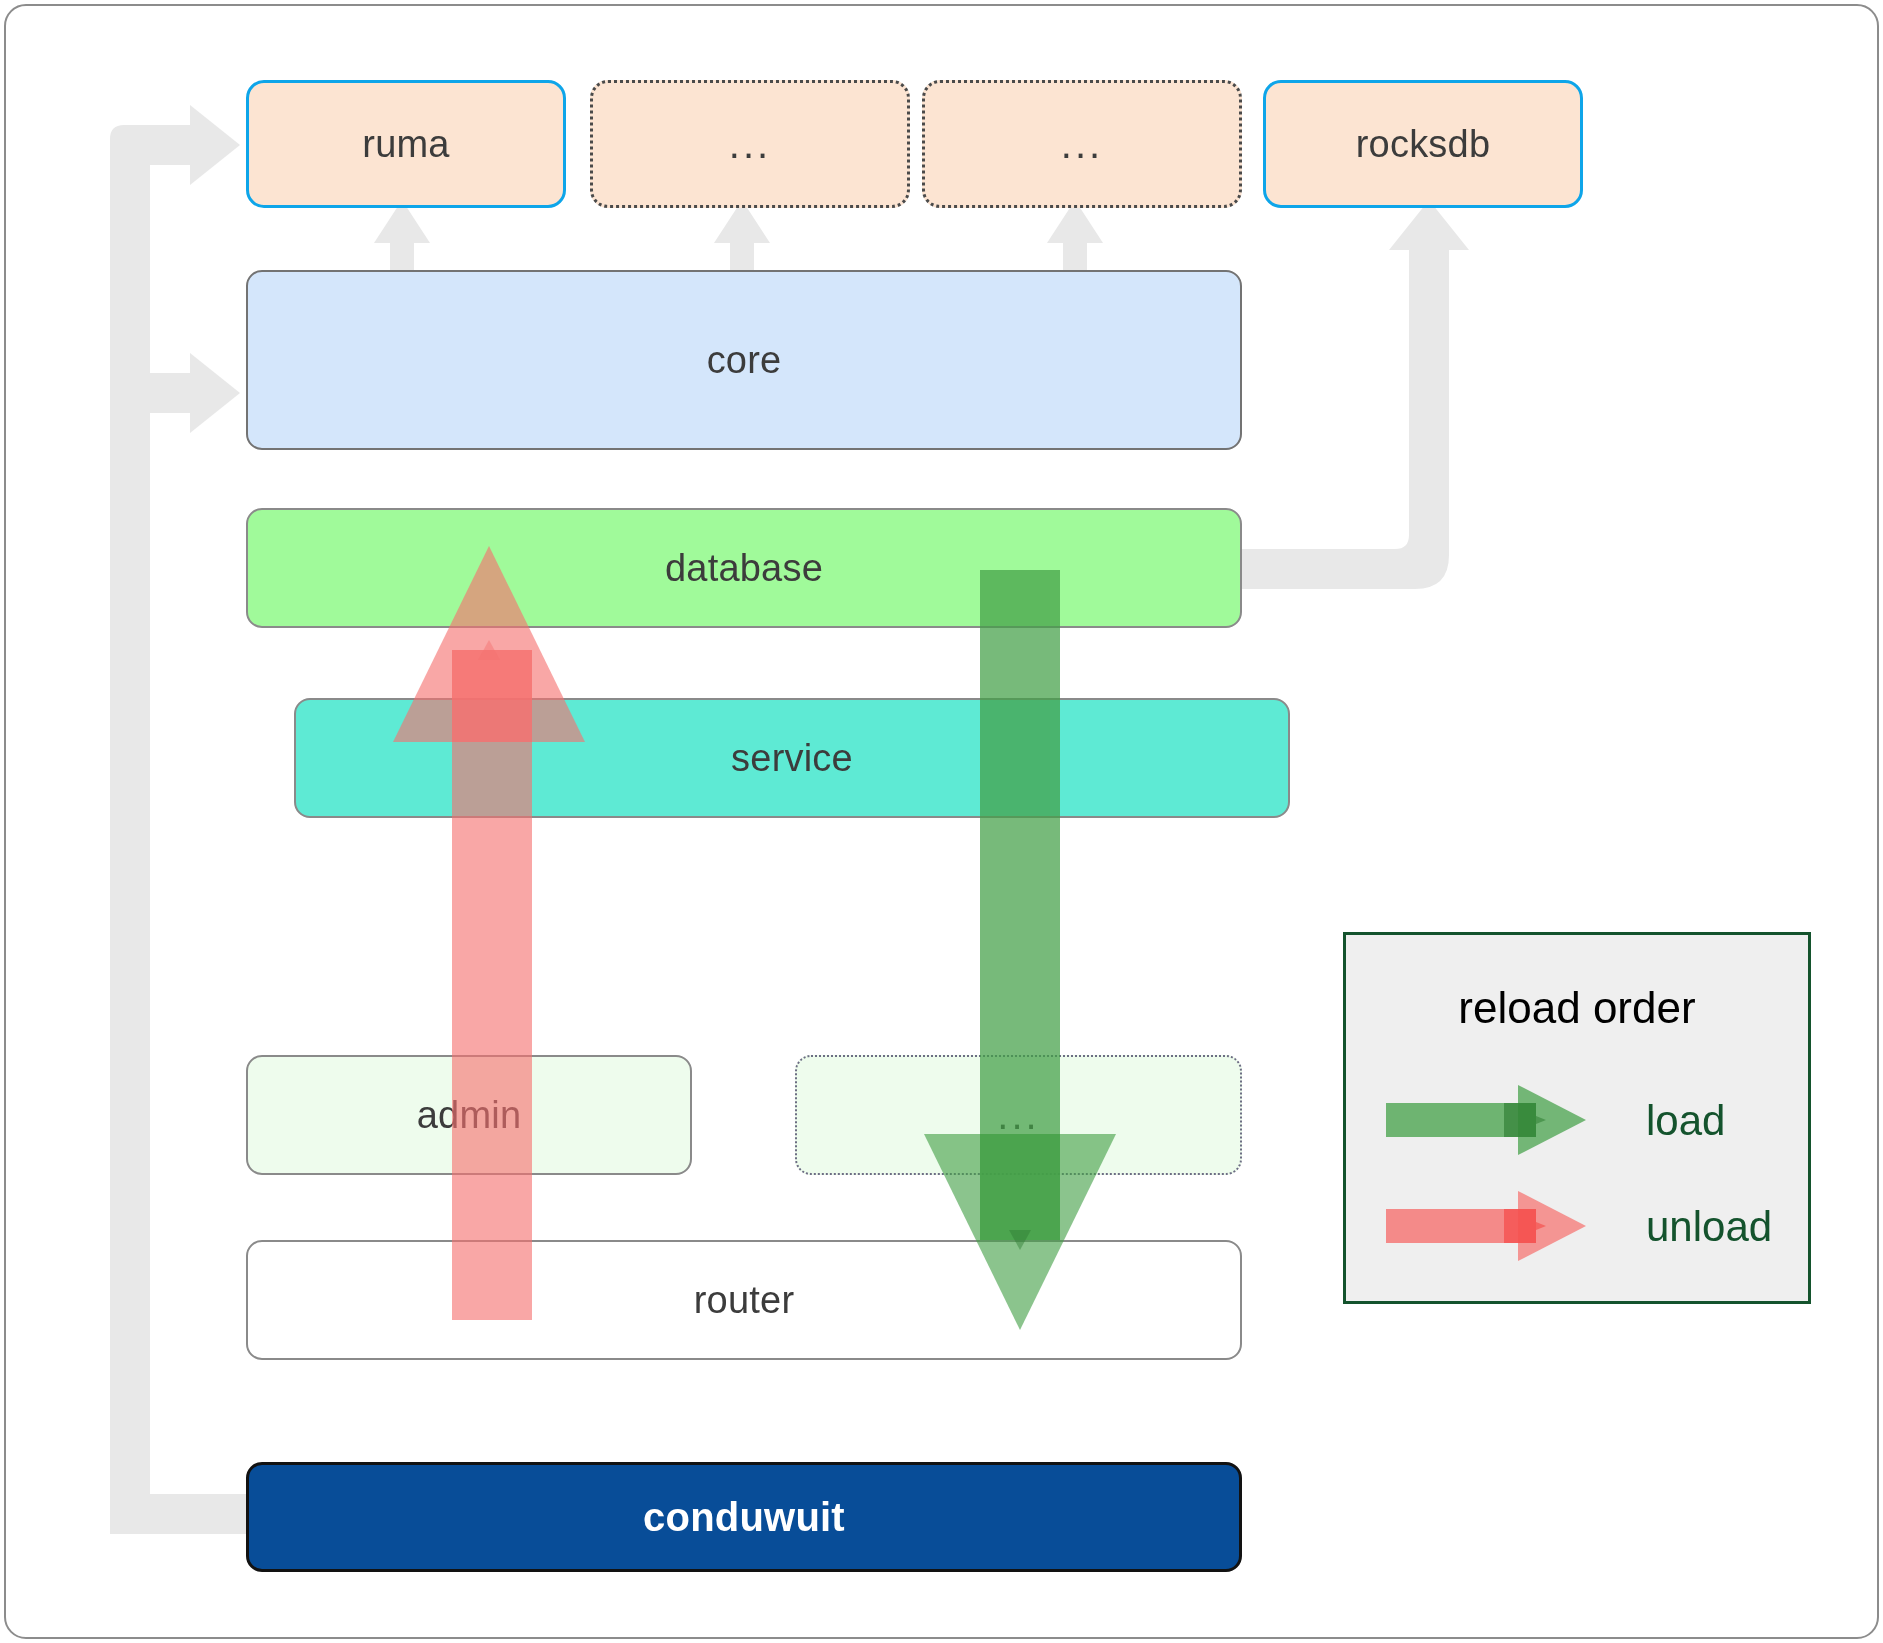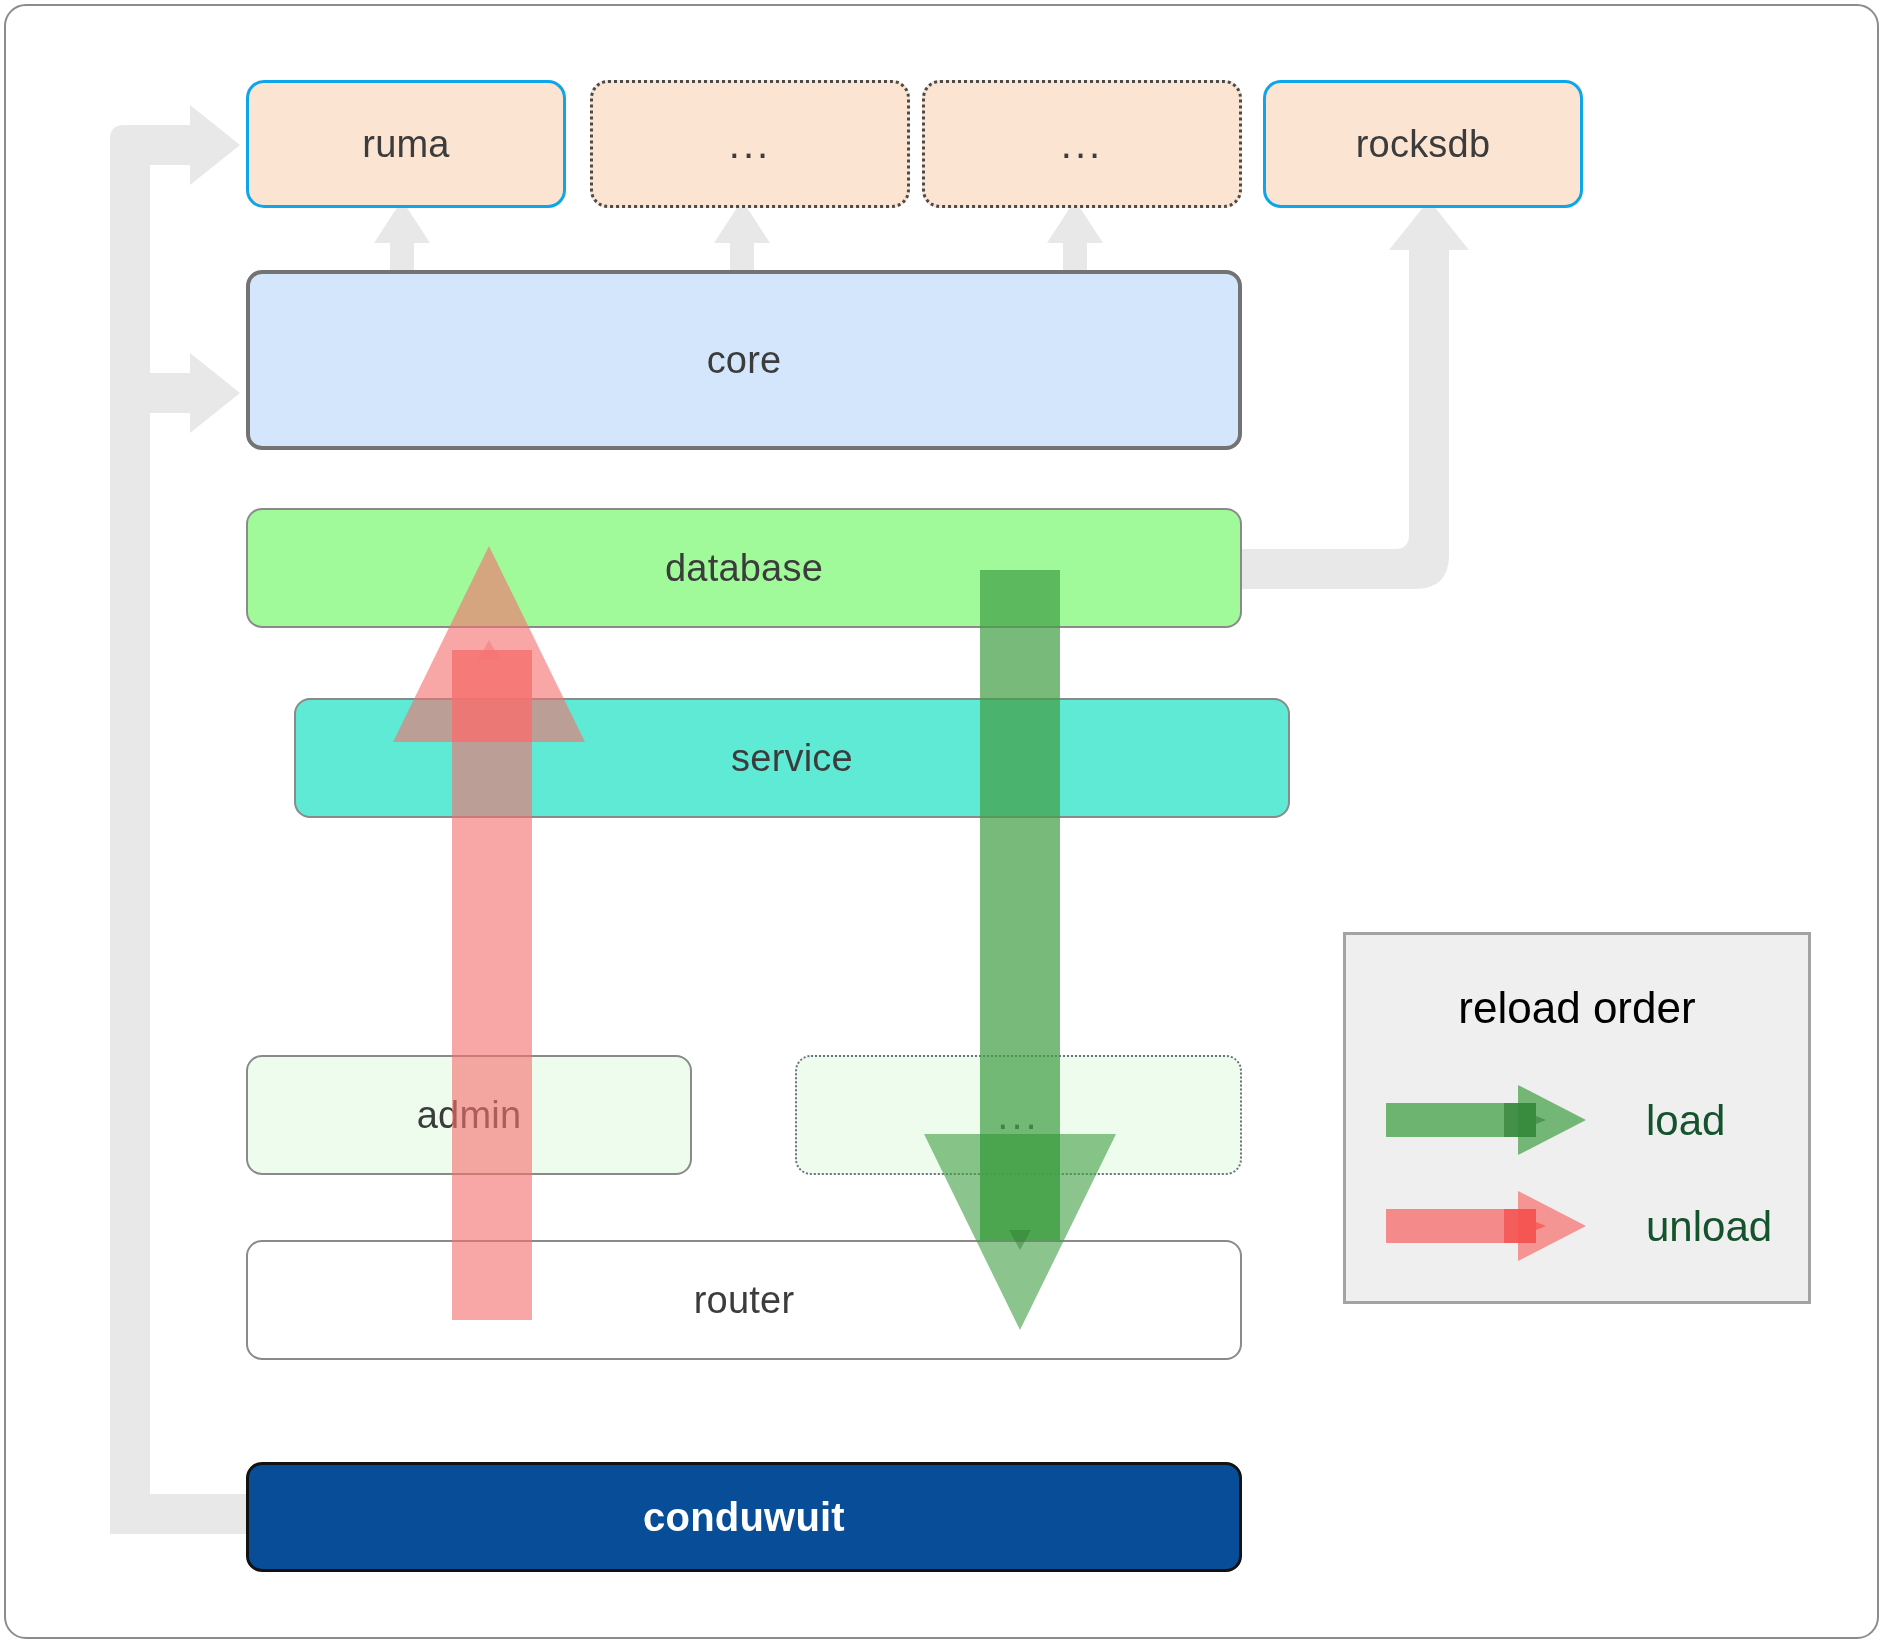--- a/index.html
+++ b/index.html
@@ -46,21 +46,21 @@
     background: #fce4d2;
     border: 3px solid #0ea5e9;
     border-radius: 18px;
   }
   .node.dep.dashed {
     border: 3px dotted #4a4a4a;
   }
 
   .node.core {
     background: #d4e6fb;
-    border: 4px solid #737373;
+    border: 2px solid #737373;
     border-radius: 16px;
   }
 
   .node.layer {
     border: 2px solid #8a8a8a;
     border-radius: 16px;
   }
   .node.layer.dashed {
     border: 2px dotted #6d6d84;
   }
@@ -94,21 +94,21 @@
   .svg-layer.above { z-index: 6; }
 
   .node { z-index: 3; }
   .node.layer { z-index: 3; }
 
   
   .legend {
     position: absolute;
     box-sizing: border-box;
     background: #efefef;
-    border: 3px solid #a3a3a3;
+    border: 3px solid #14532d;
     z-index: 8;
   }
   .legend-title {
     position: absolute;
     width: 100%;
     text-align: center;
     top: 48px;
     font-size: 44px;
     color: #000000;
   }

